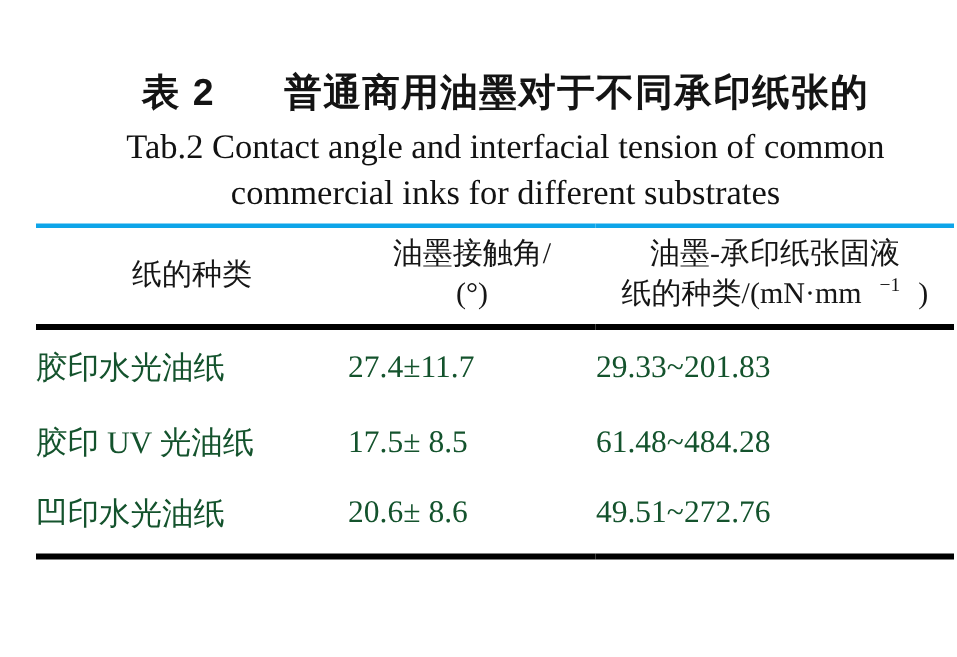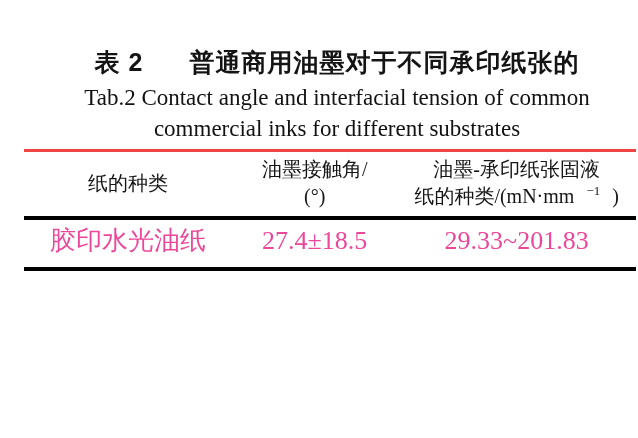--- a/index.html
+++ b/index.html
@@ -31,21 +31,21 @@
     font-size: 23px;
     line-height: 25px;
     color: #121212;
     margin-top: 4px;
   }
   table.data-table {
     table-layout: fixed;
     border-collapse: collapse;
     width: 612px;
     margin: 8px 0 0 6px;
-    border-top: 3px solid #ef4444;
+    border-top: 3px solid #0ea5e9;
     border-bottom: 4px solid #000;
   }
   col.c1 { width: 34%; }
   col.c2 { width: 27%; }
   col.c3 { width: 39%; }
   thead th {
     font-weight: 400;
     font-size: 20px;
     line-height: 27px;
     text-align: center;
@@ -54,25 +54,24 @@
     padding: 4px 0 6px 0;
     border-bottom: 4px solid #000;
     color: #161616;
   }
   thead sup {
     font-size: 13px;
     vertical-align: super;
     line-height: 0;
   }
   tbody td {
-    font-size: 26px;
-    text-align: center;
+    font-size: 21px;
     vertical-align: middle;
     height: 51px;
-    color: #ec4899;
+    color: #14532d;
     white-space: pre;
   }
   tbody tr:last-child td { padding-bottom: 6px; }
 </style>
 </head>
 <body>
 
 <div class="page">
 
   <div class="caption-zh"><span>表 2</span><span class="gap"></span><span>普通商用油墨对于不同承印纸张的</span></div>
@@ -92,19 +91,29 @@
     <thead>
       <tr>
         <th><span>纸的种类</span></th>
         <th><span>油墨接触角/</span><br><span>(°)</span></th>
         <th><span>油墨-承印纸张固液</span><br><span>纸的种类/(mN·mm</span><sup>−1</sup><span>)</span></th>
       </tr>
     </thead>
     <tbody>
       <tr>
         <td>胶印水光油纸</td>
-        <td>27.4±18.5</td>
+        <td>27.4±11.7</td>
         <td>29.33~201.83</td>
+      </tr>
+      <tr>
+        <td>胶印 UV 光油纸</td>
+        <td>17.5± 8.5</td>
+        <td>61.48~484.28</td>
+      </tr>
+      <tr>
+        <td>凹印水光油纸</td>
+        <td>20.6± 8.6</td>
+        <td>49.51~272.76</td>
       </tr>
     </tbody>
   </table>
 
 </div>
 
 </body></html>

